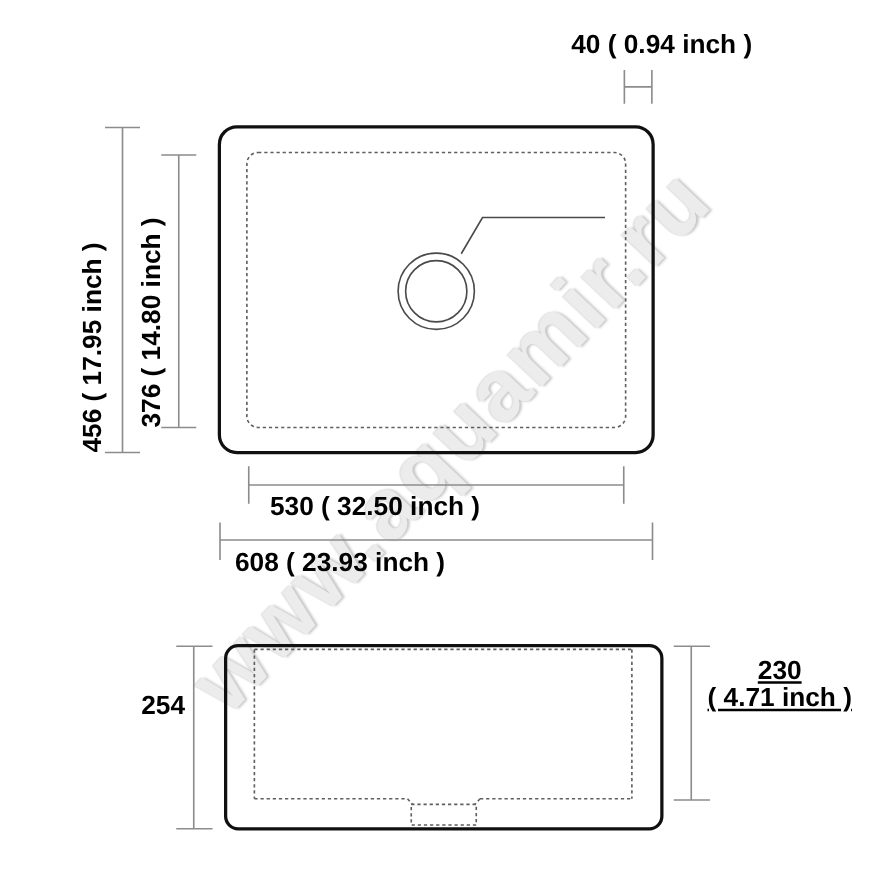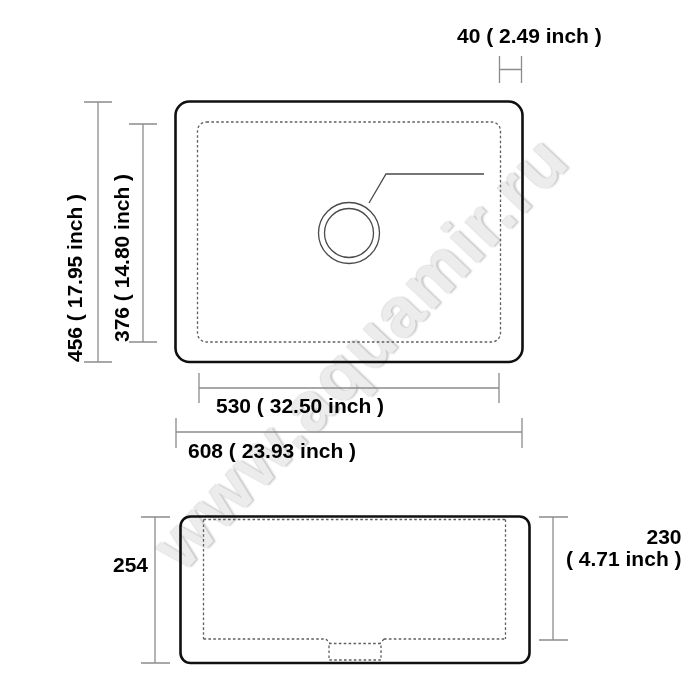--- a/index.html
+++ b/index.html
@@ -64,21 +64,21 @@
     font-size: 21px;
     font-weight: bold;
     white-space: nowrap;
     line-height: 22px;
   }
   .lbl.rot {
     transform: rotate(-90deg);
     transform-origin: 0 0;
   }
   .lbl.two-line-right { text-align: right; width: 118px; }
-  .lbl.two-line-left  { text-align: right; }
+  .lbl.two-line-left  { text-align: center; text-decoration: underline; }
 </style>
 </head>
 <body>
 
 <div class="canvas">
 
   <div class="watermark">www.aquamir.ru</div>
 
   <svg class="drawing" width="700" height="700" viewBox="0 0 700 700">
 
@@ -100,21 +100,21 @@
       <path class="dim" d="M553,517 V640 M539,517 H568 M539,640 H568"></path>
     </g>
 
     <g>
       <rect class="outline" x="180.5" y="516.5" width="349" height="146.5" rx="10" ry="10"></rect>
       <path class="dash" d="M203.5,519.5 H505.5 M203.5,519.5 V639 M505.5,519.5 V639 M203.5,639 H326 M384,639 H505.5 M326,639 L330,643.5 M384,639 L380,643.5"></path>
       <rect class="dash" x="329" y="643.5" width="52" height="16.5"></rect>
     </g>
   </svg>
 
-  <div class="lbl" style="left:457px; top:25px;">40 ( 2.49 inch )</div>
+  <div class="lbl" style="left:457px; top:25px;">40 ( 0.94 inch )</div>
 
 
   <div class="lbl rot" style="left:64px; top:362px;">456 ( 17.95 inch )</div>
 
   <div class="lbl rot" style="left:111px; top:342px;">376 ( 14.80 inch )</div>
 
   <div class="lbl" style="left:216px; top:395px;">530 ( 32.50 inch )</div>
 
   <div class="lbl" style="left:188px; top:440px;">608 ( 23.93 inch )</div>
 

